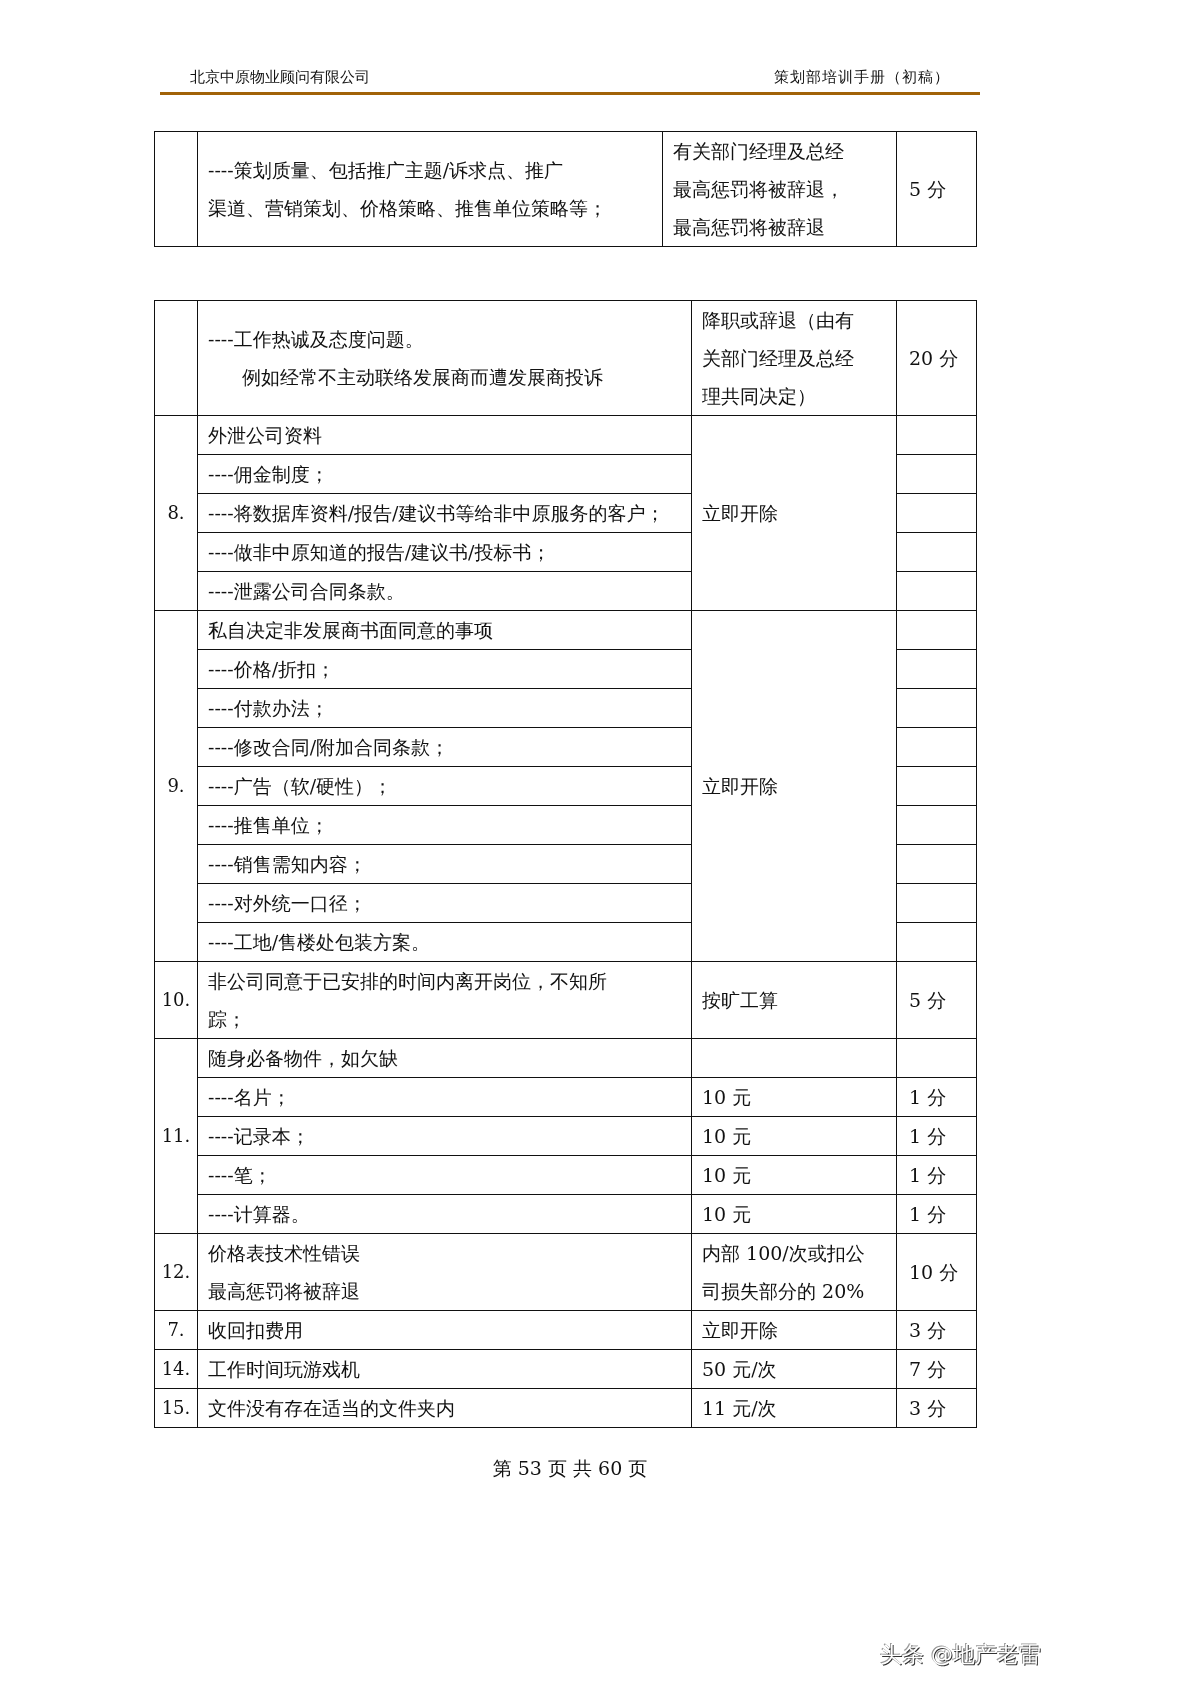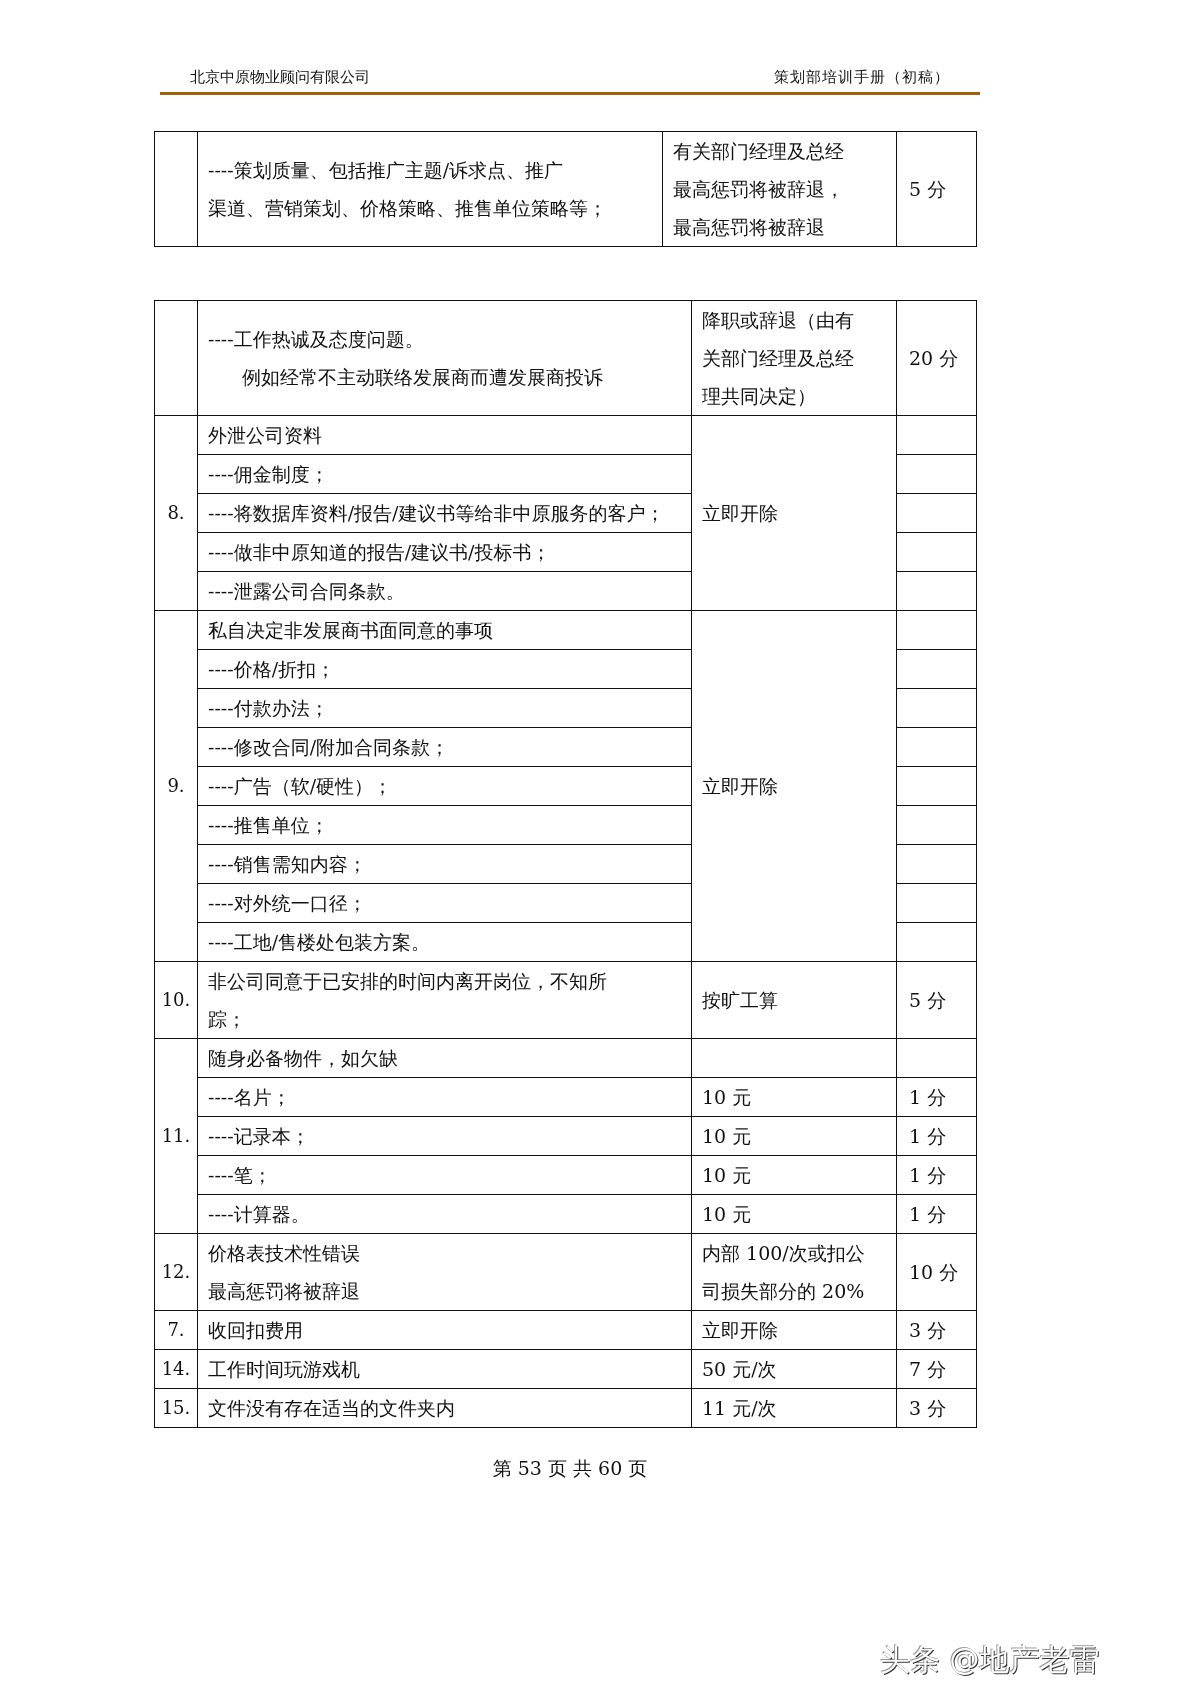--- a/index.html
+++ b/index.html
@@ -12,21 +12,21 @@
   table { position: absolute; border-collapse: collapse; table-layout: fixed; border-radius: 22px; }
   td { border: 1.5px solid #111; padding: 0 0 0 10px; font-size: 19px; line-height: 38px;
        vertical-align: middle; }
   td.num { text-align: center; padding: 0; font-size: 18px; }
   td.pts { padding-left: 12px; }
   .t1 { left: 154px; top: 131px; width: 822px; }
   .t2 { left: 154px; top: 284px; width: 822px; margin-top: 16px; }
   .c1 { width: 43px; }
   .footer { position: absolute; top: 1456px; left: 0; width: 1140px; text-align: center; font-size: 19px; }
   .watermark { position: absolute; left: 880px; top: 1640px; font-family: "DejaVu Sans", sans-serif;
-               font-size: 30px; color: #fff; text-shadow: 1px 1px 0 #333, -1px -1px 0 #999; }
+               font-size: 22px; color: #fff; text-shadow: 1px 1px 0 #333, -1px -1px 0 #999; }
   .row-line { display: block; line-height: 38px; }
 </style>
 </head>
 <body>
 
 <div class="header">
   <span class="left">北京中原物业顾问有限公司</span>
   <span class="right">策划部培训手册（初稿）</span>
 </div>
 

